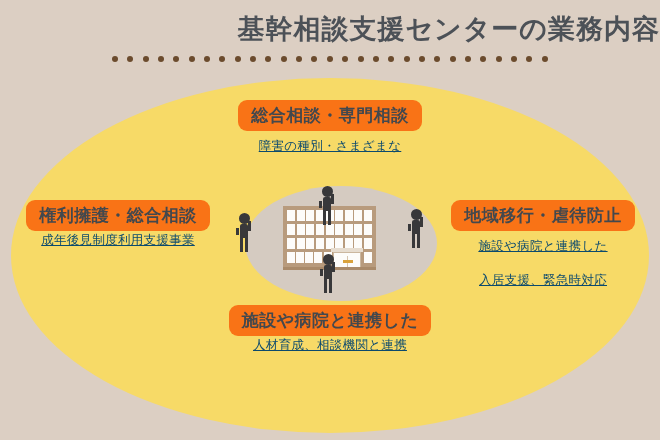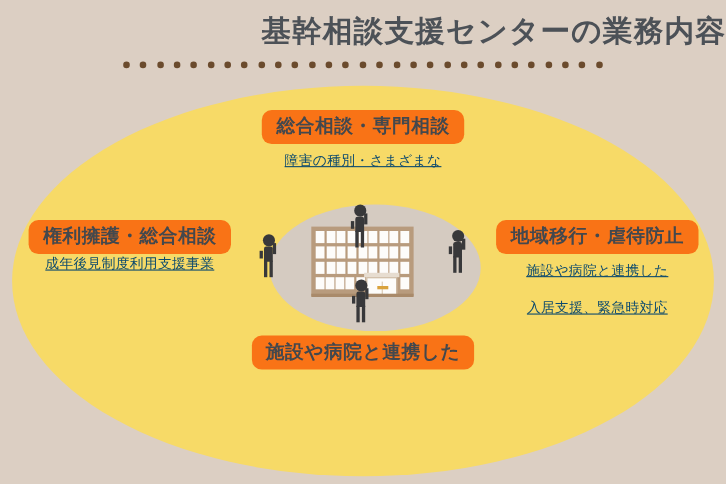--- a/index.html
+++ b/index.html
@@ -355,13 +355,14 @@
 </div>
 
 <div class="section" id="section-right">
   <div class="pill">地域移行・虐待防止</div>
   <div class="desc">施設や病院と連携した</div>
   <div class="desc" style="margin-top:16px">入居支援、緊急時対応</div>
 </div>
 
 <div class="section" id="section-bottom">
   <div class="pill">施設や病院と連携した</div>
+  <div class="desc" style="margin-top:0">人材育成、相談機関と連携</div>
 </div>
 
 </body></html>

